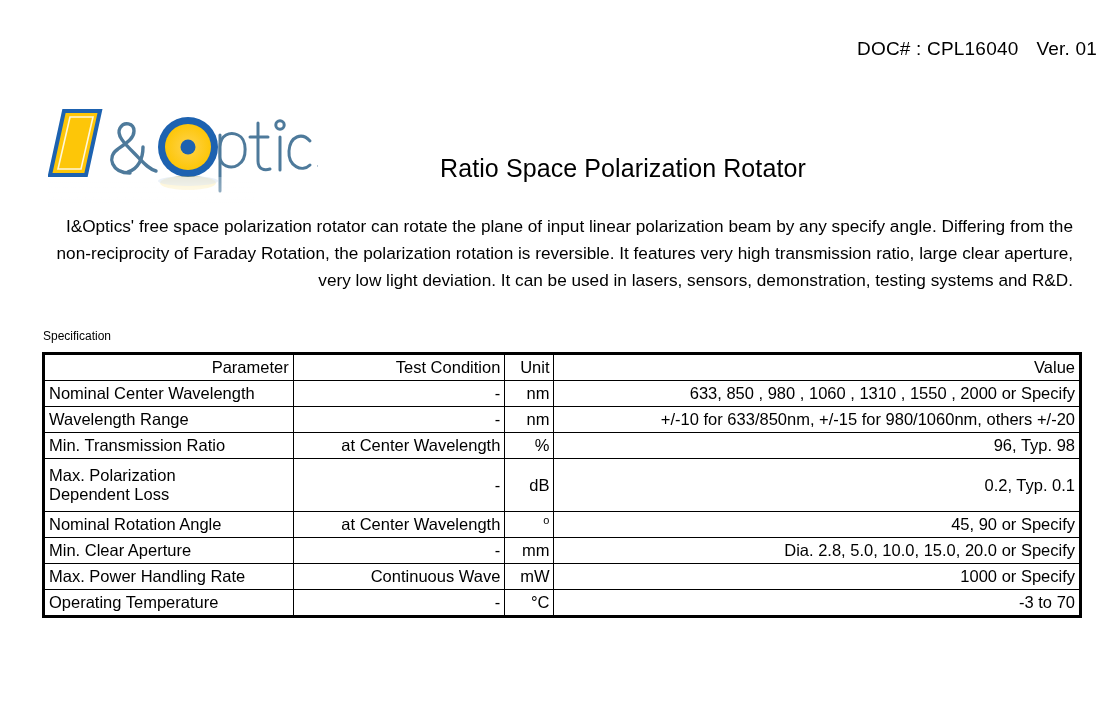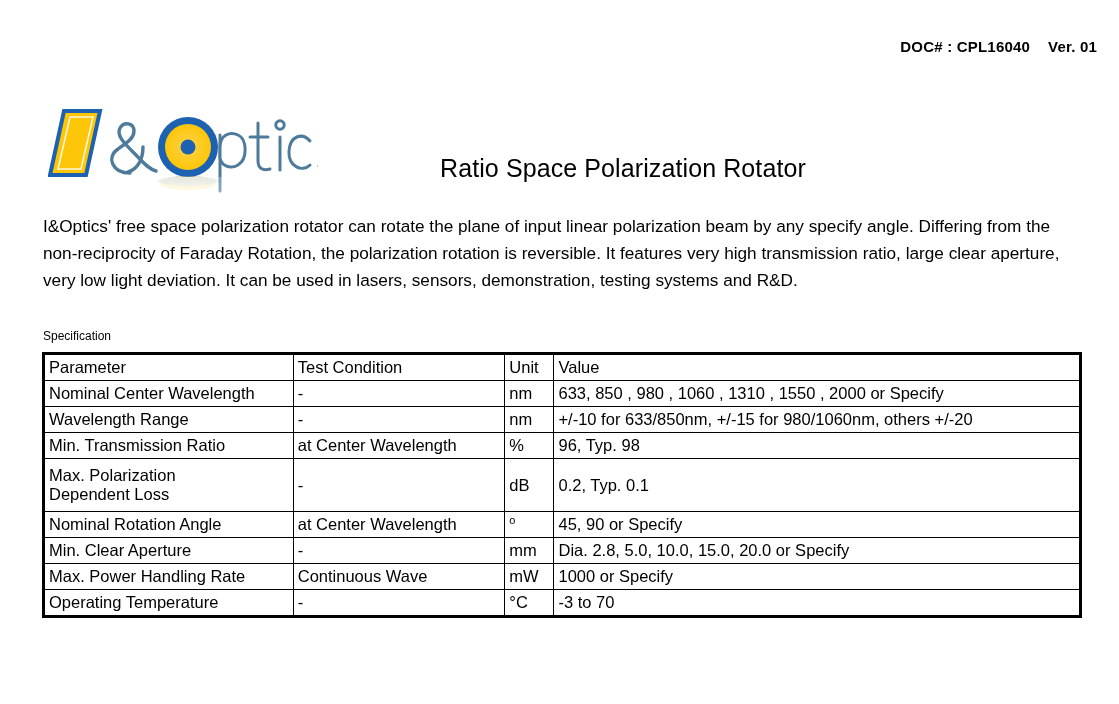--- a/index.html
+++ b/index.html
@@ -14,24 +14,23 @@
     color: #000000;
     position: relative;
     overflow: hidden;
   }
 
   
   .doc-header {
     position: absolute;
     top: 38px;
     right: 22px;
-    font-size: 15px;
+    font-size: 19px;
     letter-spacing: 0.2px;
     white-space: nowrap;
-    font-weight: bold;
   }
   .doc-header .docnum { margin-right: 18px; }
 
   
   .logo-block {
     position: absolute;
     left: 48px;
     top: 103px;
     width: 270px;
     height: 100px;
@@ -50,21 +49,21 @@
   }
 
   
   .intro {
     position: absolute;
     left: 43px;
     top: 213px;
     width: 1030px;
     font-size: 17.2px;
     line-height: 27px;
-    text-align: left;
+    text-align: right;
   }
 
   
   .spec-heading {
     position: absolute;
     left: 43px;
     top: 329px;
     font-size: 12px;
   }
 
@@ -92,21 +91,21 @@
   .spec-table-wrap {
     border: 2px solid #000;
     box-sizing: content-box;
     padding: 0;
   }
   .col-param { width: 248px; }
   .col-cond  { width: 211px; }
   .col-unit  { width: 49px;  }
   .col-value { width: 524px; }
 
-  td.c { text-align: left; }
+  td.c { text-align: right; }
   td.l { text-align: left; }
 
   tr.r-normal td { height: 25px; }
   tr.r-tall td   { height: 52px; }
 
   .param-cell { padding-left: 5px; }
   .two-line {
     white-space: normal;
     line-height: 25px;
     padding-left: 5px;

